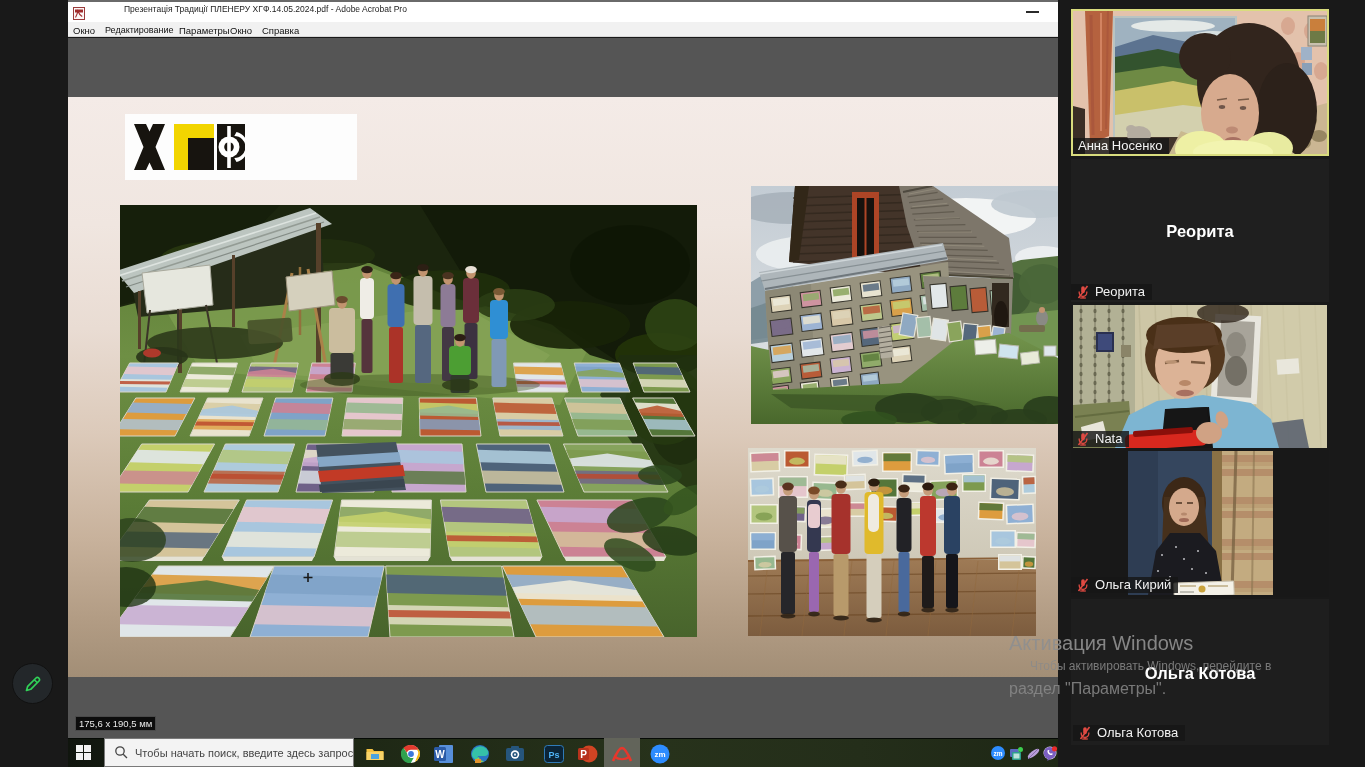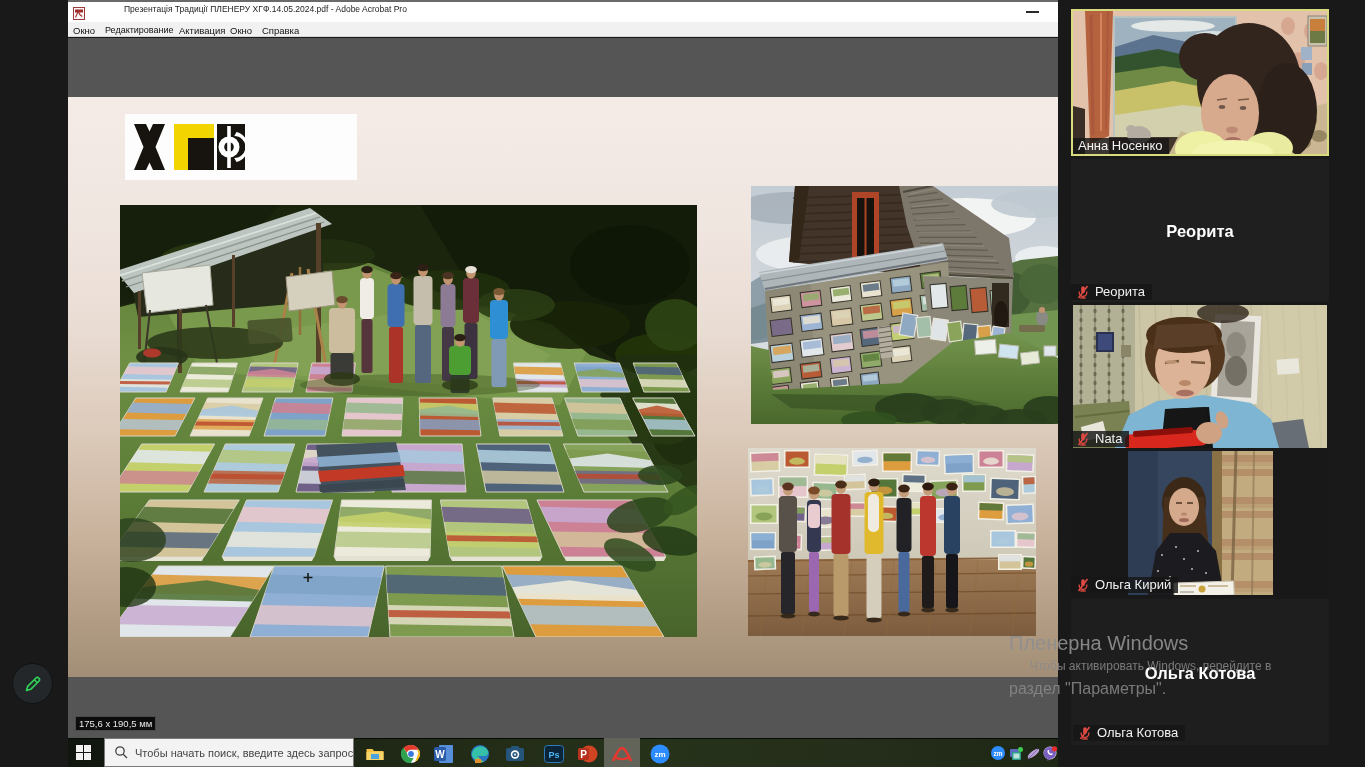--- a/index.html
+++ b/index.html
@@ -6,21 +6,21 @@
     <div class="ab" style="left:73px;top:6px;"><svg width="12" height="13" viewBox="0 0 12 13">
         <rect x="0.5" y="0.5" width="11" height="12" fill="#fbf7f6" stroke="#9a3a3a" stroke-width="1"></rect>
         <rect x="2" y="2.5" width="8" height="3" fill="#a02c2c"></rect>
         <path d="M2.5 10.5 c1.2-2.2 2-4.3 2.4-6.3 0.9 2.2 2.2 4 4.3 5.2" stroke="#a02c2c" stroke-width="1.1" fill="none"></path>
       </svg></div>
     <div class="ab" style="left:88px;top:4px;font-size:8.5px;color:#1d1d1d;white-space:nowrap;margin-left:36px;">Презентація Традиції ПЛЕНЕРУ ХГФ.14.05.2024.pdf - Adobe Acrobat Pro</div>
     <div class="ab" style="left:1026px;top:11px;width:13px;height:2px;background:#2a2a2a;"></div>
     <div class="ab" style="left:68px;top:22px;width:990px;height:15px;background:#f1f1f1;border-bottom:1px solid #d8d8d8;"></div>
     <div class="ab" style="left:73px;top:25px;font-size:9.5px;color:#111;white-space:nowrap;">Окно</div>
     <div class="ab" style="left:105px;top:25px;font-size:9px;color:#111;white-space:nowrap;">Редактирование</div>
-    <div class="ab" style="left:179px;top:25px;font-size:9.5px;color:#111;white-space:nowrap;">Активация</div>
+    <div class="ab" style="left:179px;top:25px;font-size:9.5px;color:#111;white-space:nowrap;">Параметры</div>
     <div class="ab" style="left:230px;top:25px;font-size:9.5px;color:#111;white-space:nowrap;">Окно</div>
     <div class="ab" style="left:262px;top:25px;font-size:9.5px;color:#111;white-space:nowrap;">Справка</div>
     <div class="ab" style="left:68px;top:38px;width:990px;height:700px;background:#555555;"></div>
     <div class="ab" style="left:68px;top:97px;width:990px;height:580px;background:linear-gradient(180deg,#f4ebe7 0%,#f0e6e0 22%,#e9dcd3 40%,#dccaba 58%,#c8b29c 76%,#b29c84 90%,#a28e76 100%);"></div>
     <div class="ab" style="left:125px;top:114px;width:232px;height:66px;background:#fdfdfd;"></div>
     <div class="ab" style="left:134px;top:124px;"><svg width="111" height="46" viewBox="0 0 111 46">
         <path d="M0 0 L12 0 L15.5 7.5 L19 0 L31 0 L21.5 23 L31 46 L19 46 L15.5 38.5 L12 46 L0 46 L9.5 23 Z" fill="#17140f"></path>
         <rect x="40" y="0" width="40" height="46" fill="#f2d500"></rect>
         <rect x="54" y="14" width="26" height="32" fill="#17140f"></rect>
         <rect x="83" y="0" width="28" height="46" fill="#17140f"></rect>
@@ -897,15 +897,15 @@
       </svg>Ольга Кирий</div>
     <div class="ab" style="left:1071px;top:599px;width:258px;height:146px;background:#1e1e1e;"></div>
     <div class="cname" style="left:1071px;top:664px;">Ольга Котова</div>
     <div class="lbl" style="left:1073px;top:725px;"><svg width="14" height="14" viewBox="0 0 14 14">
         <rect x="5.2" y="1.2" width="3.6" height="7" rx="1.8" fill="#e04a42"></rect>
         <path d="M3.2 6.5 v1 a3.8 3.8 0 0 0 7.6 0 v-1" stroke="#e04a42" stroke-width="1.3" fill="none"></path>
         <line x1="7" y1="11.2" x2="7" y2="13" stroke="#e04a42" stroke-width="1.3"></line>
         <line x1="4.2" y1="13" x2="9.8" y2="13" stroke="#e04a42" stroke-width="1.3"></line>
         <line x1="11.5" y1="1" x2="2.5" y2="13" stroke="#e04a42" stroke-width="1.6"></line>
       </svg>Ольга Котова</div>
-    <div class="ab" style="left:1009px;top:632px;font-size:20px;color:#8f8f8f;opacity:0.92;white-space:nowrap;">Пленерна Windows</div>
+    <div class="ab" style="left:1009px;top:632px;font-size:20px;color:#8f8f8f;opacity:0.92;white-space:nowrap;">Активация Windows</div>
     <div class="ab" style="left:1030px;top:659px;font-size:12px;color:#8a8a8a;opacity:0.85;white-space:nowrap;">Чтобы активировать Windows, перейдите в</div>
     <div class="ab" style="left:1009px;top:680px;font-size:16px;color:#8a8a8a;opacity:0.85;white-space:nowrap;">раздел "Параметры".</div>
   </div>
 </body></html>

